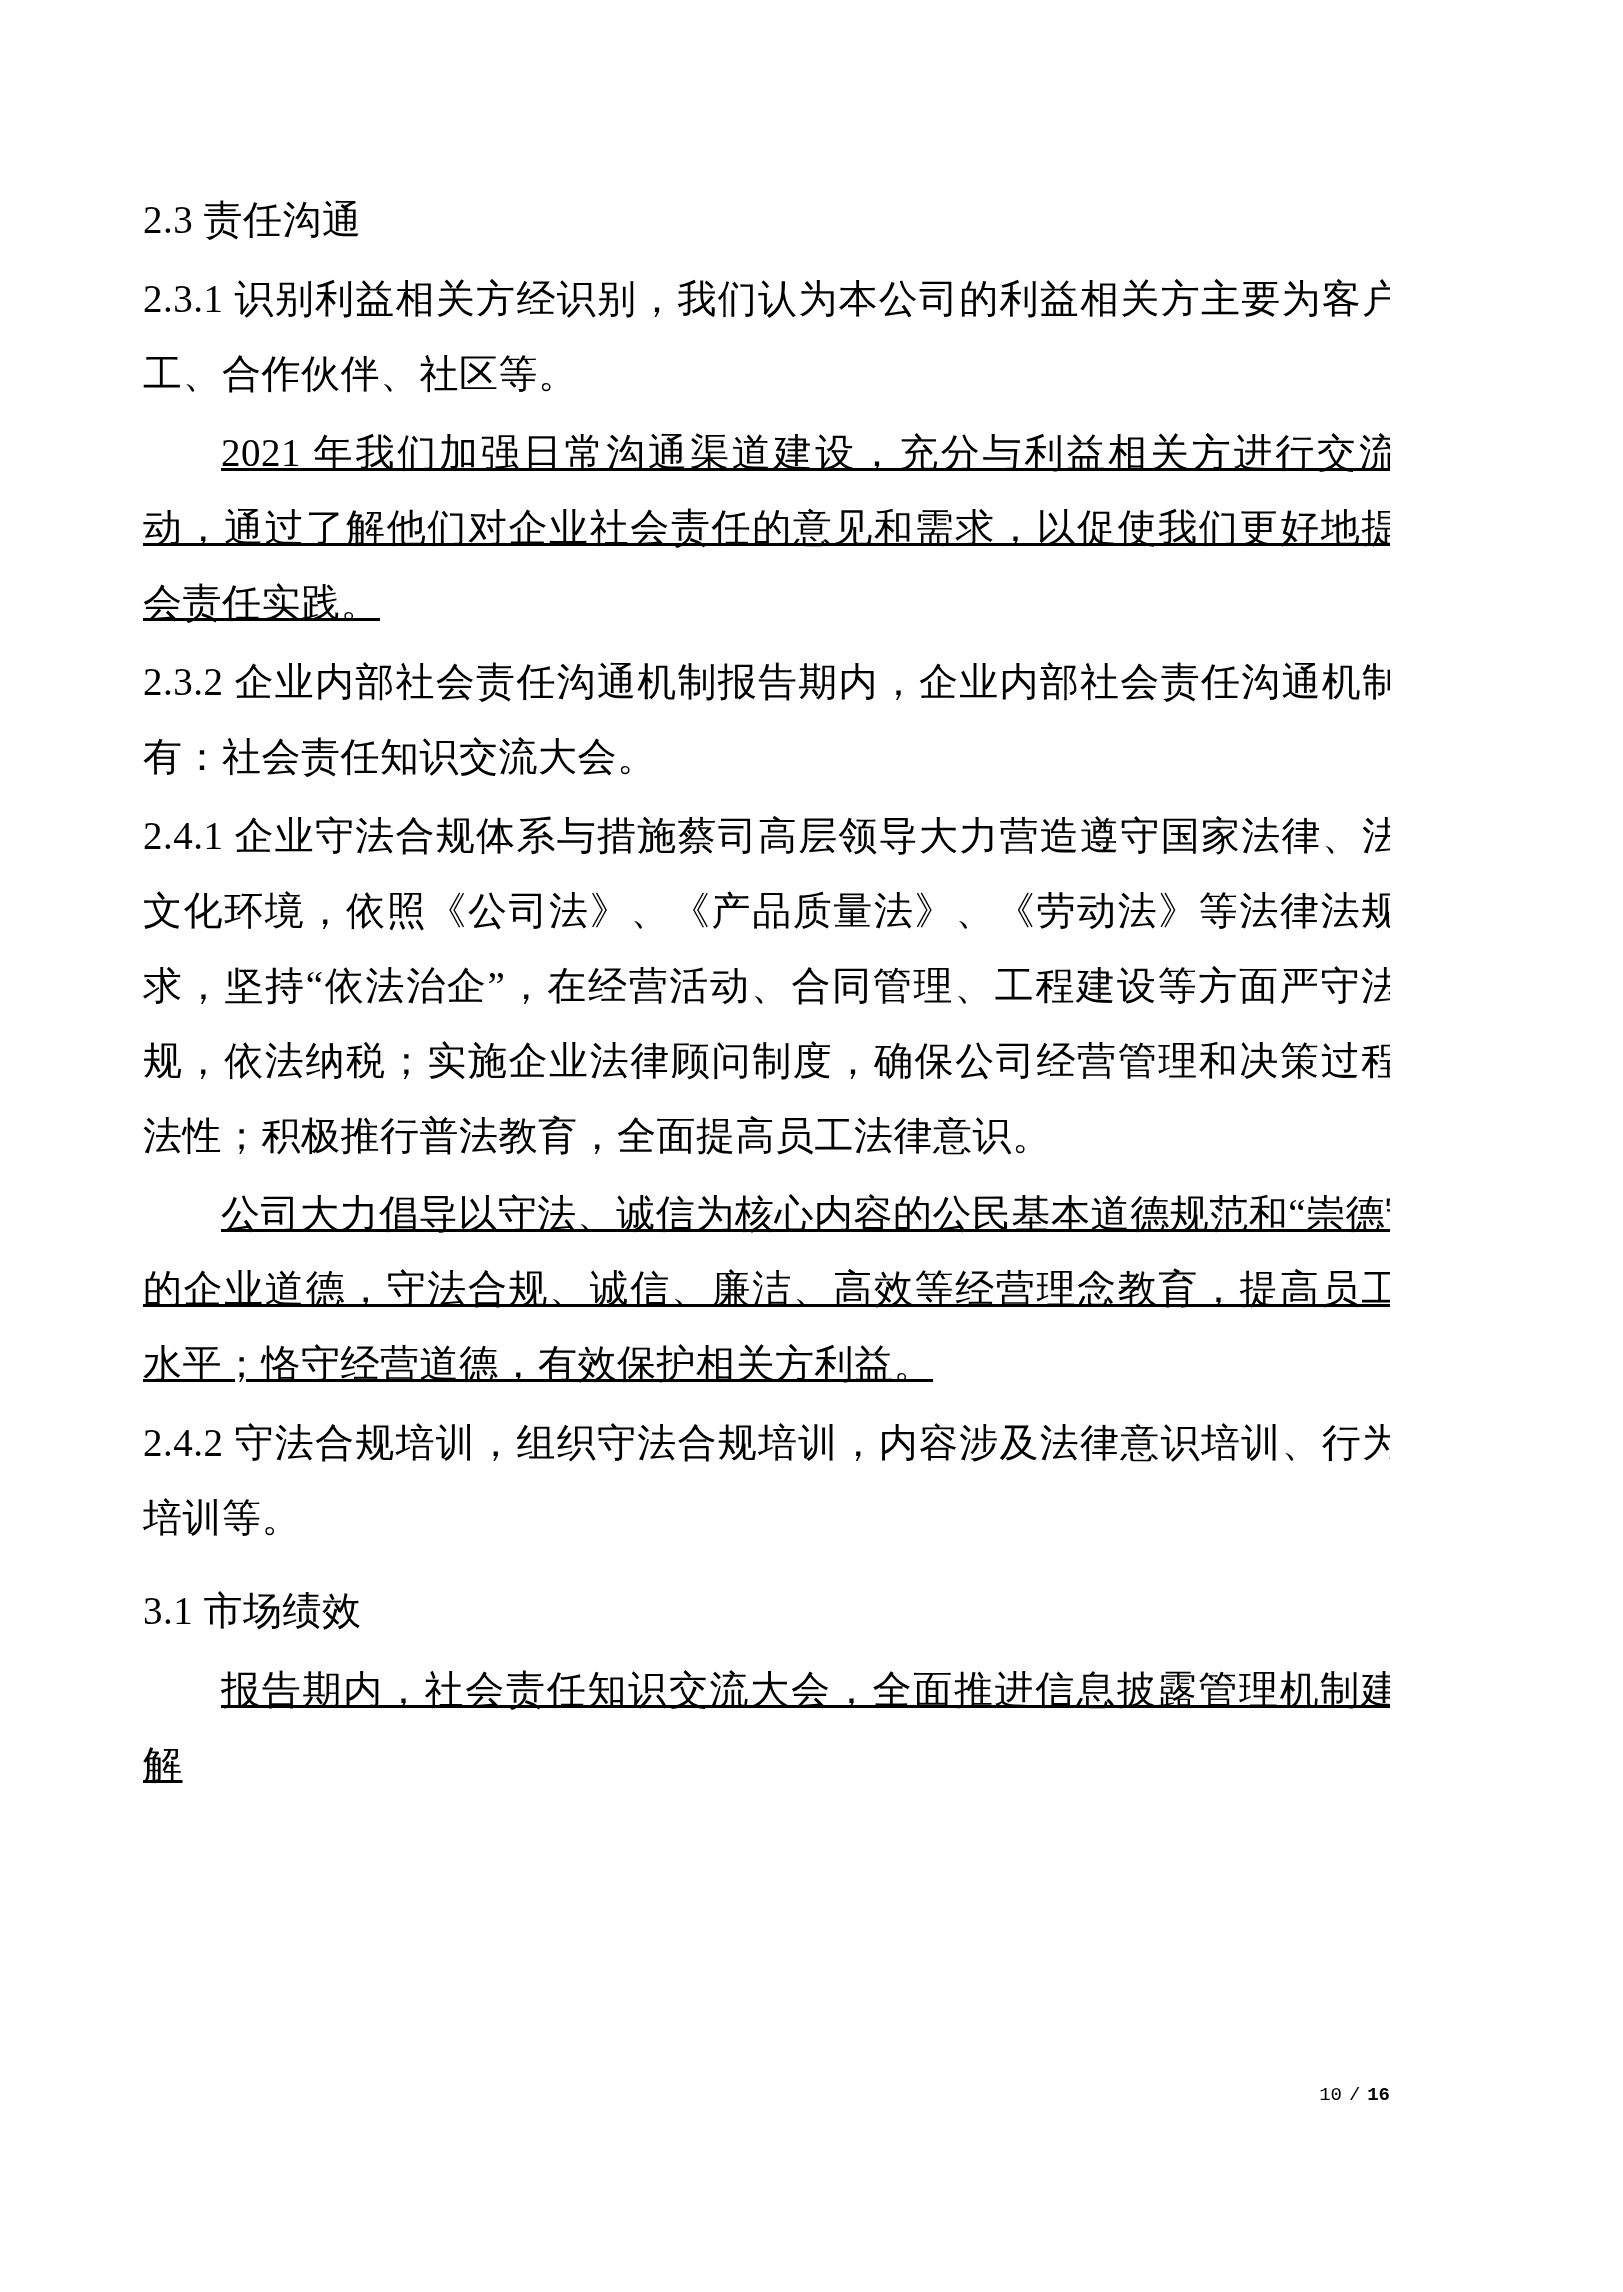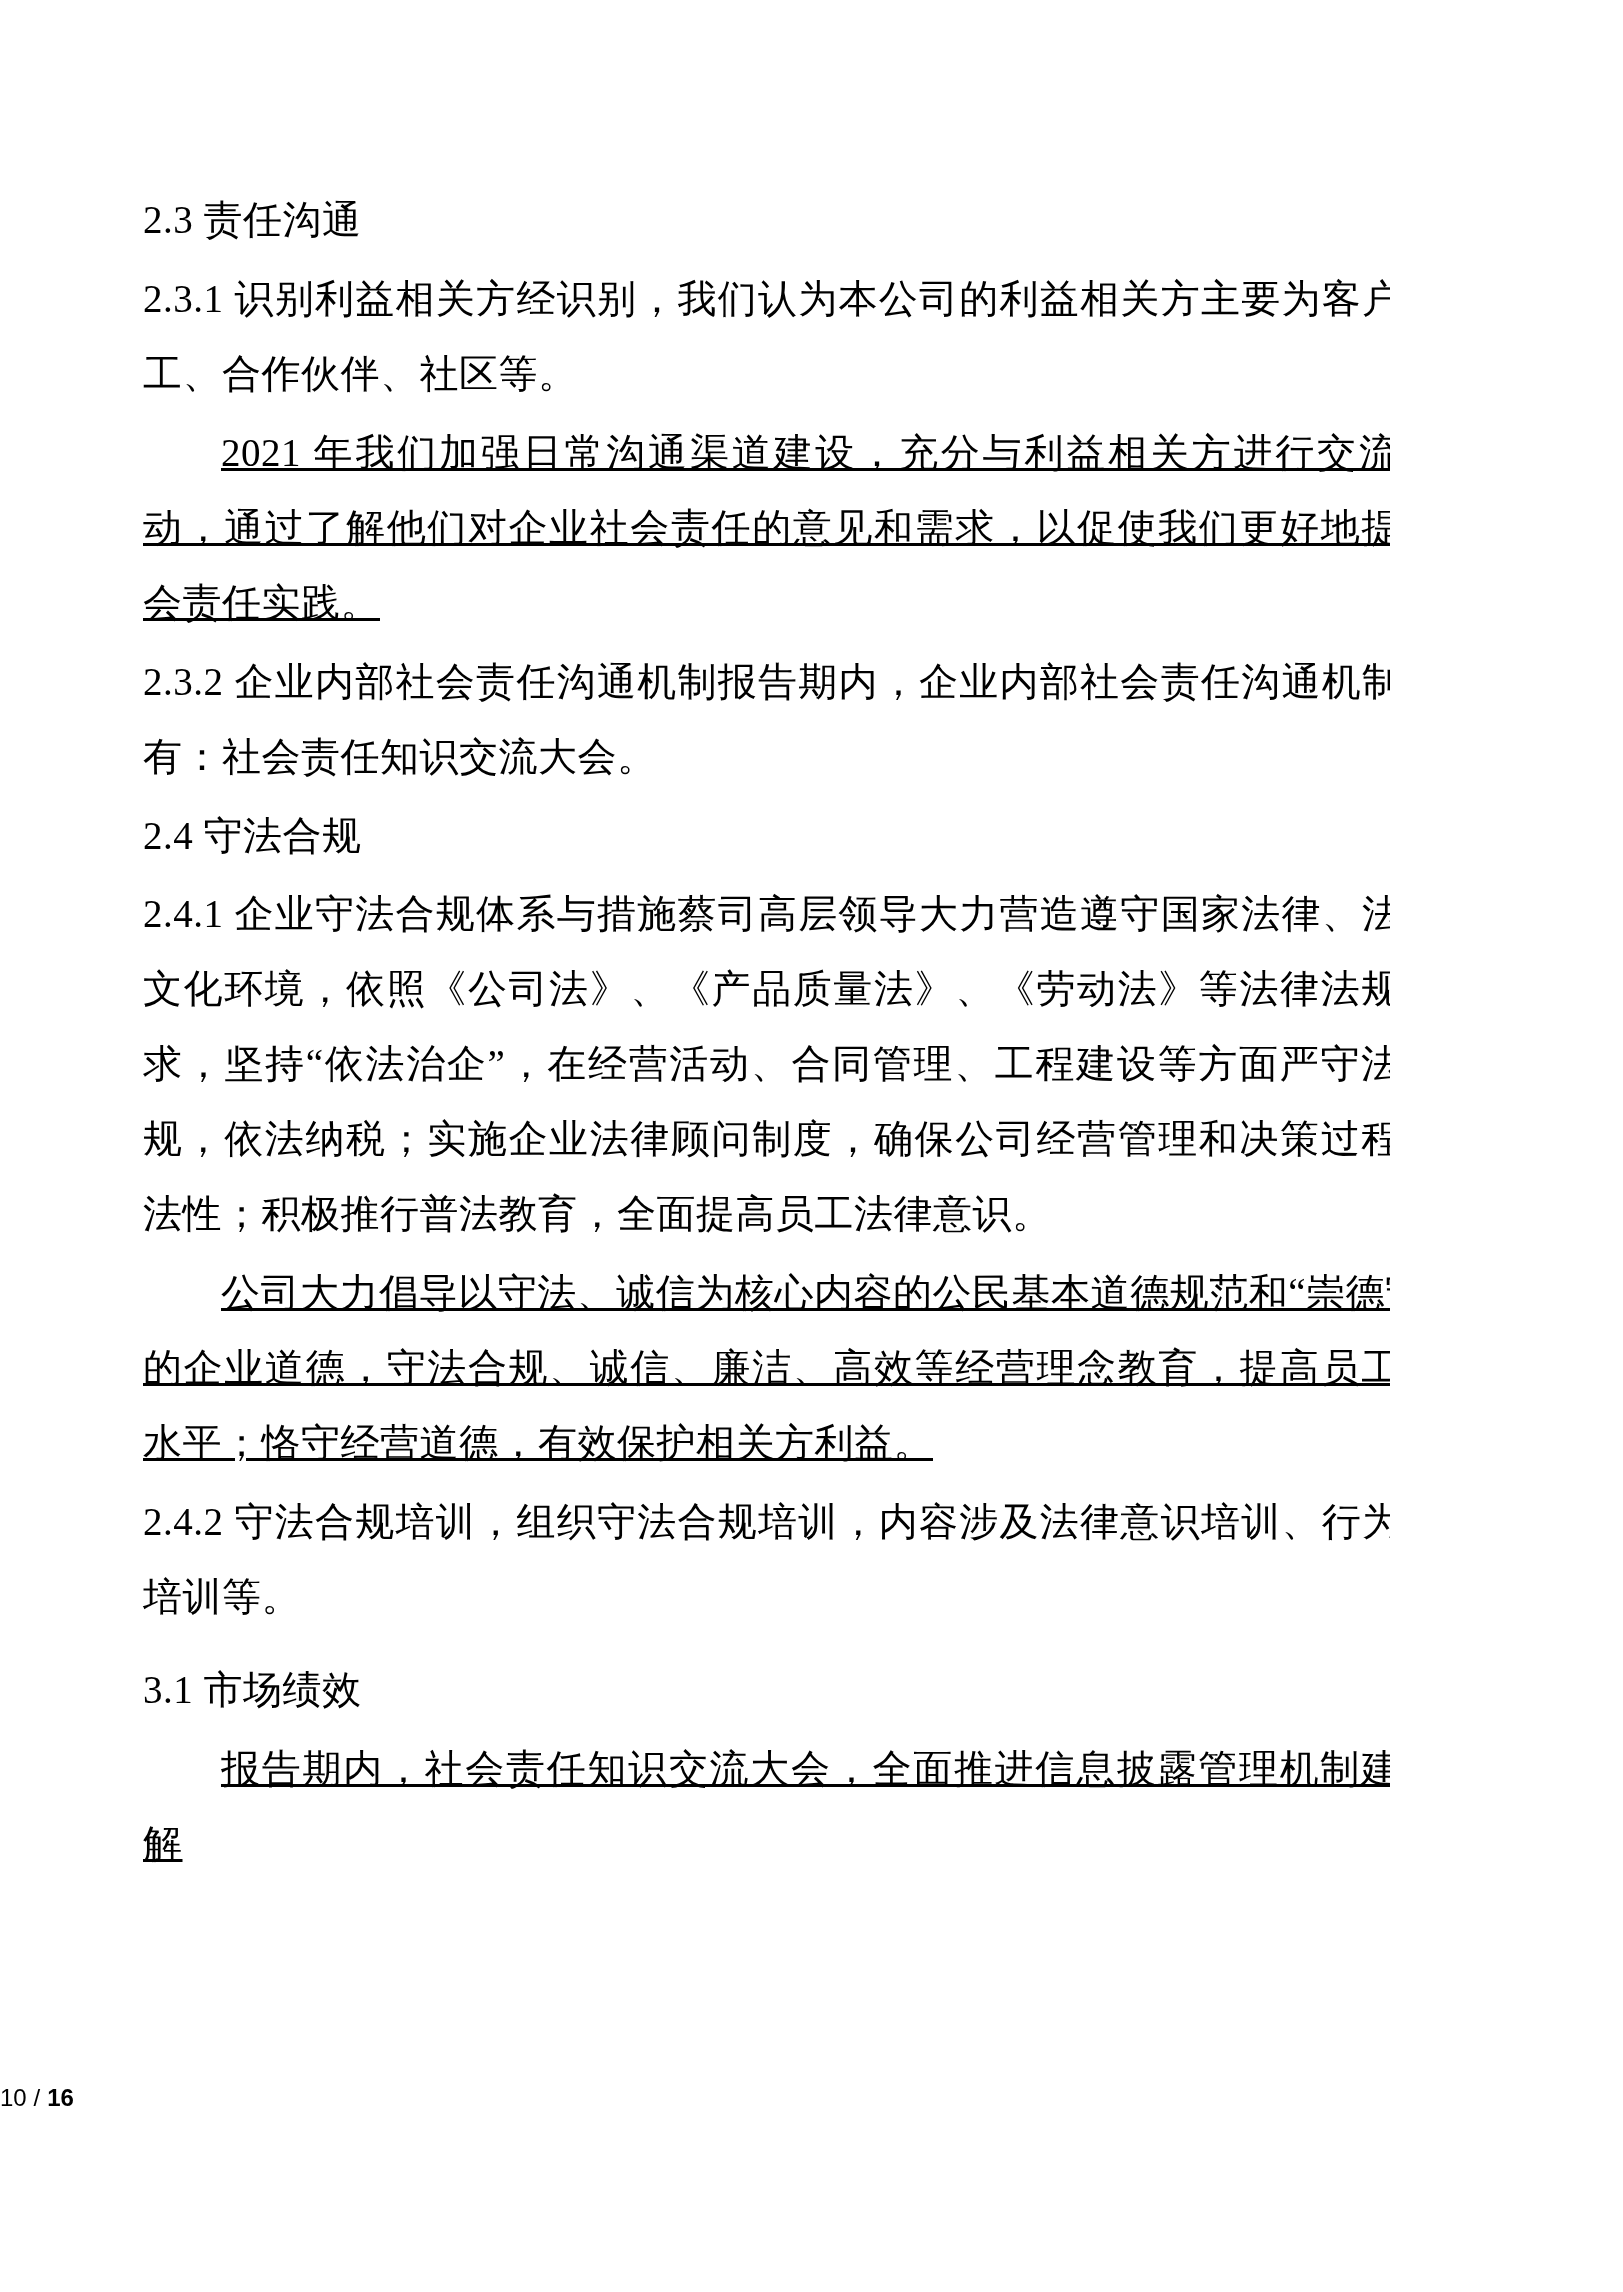--- a/index.html
+++ b/index.html
@@ -43,42 +43,41 @@
     text-decoration: underline;
   }
   .sp-lg {
     margin-top: 17.6px;
   }
   .footer {
     position: absolute;
     left: 0;
     right: 0;
     top: 2084px;
-    text-align: left;
-    font-family: Liberation Sans, sans-serif;
-    font-size: 24px;
+    text-align: right;
+    font-family: Liberation Mono, monospace;
+    font-size: 19px;
     color: #000000;
   }
   .footer .sep {
     padding: 0 6.9px;
   }
   .footer .bold {
     font-weight: 700;
   }
 </style>
 </head>
 <body>
 
 <div class="page">
   <div class="content">
     <p class="para heading">2.3 责任沟通</p>
     <p class="para">2.3.1 识别利益相关方经识别，我们认为本公司的利益相关方主要为客户、员工、合作伙伴、社区等。</p>
     <p class="para indent">2021 年我们加强日常沟通渠道建设，充分与利益相关方进行交流与互动，通过了解他们对企业社会责任的意见和需求，以促使我们更好地提升社会责任实践。</p>
     <p class="para">2.3.2 企业内部社会责任沟通机制报告期内，企业内部社会责任沟通机制主要有：社会责任知识交流大会。</p>
-    <p class="para heading">2.4 守法合规</p>
     <p class="para">2.4.1 企业守法合规体系与措施蔡司高层领导大力营造遵守国家法律、法规的文化环境，依照《公司法》、《产品质量法》、《劳动法》等法律法规的要求，坚持“依法治企”，在经营活动、合同管理、工程建设等方面严守法律法规，依法纳税；实施企业法律顾问制度，确保公司经营管理和决策过程的合法性；积极推行普法教育，全面提高员工法律意识。</p>
     <p class="para indent">公司大力倡导以守法、诚信为核心内容的公民基本道德规范和“崇德守信”的企业道德，守法合规、诚信、廉洁、高效等经营理念教育，提高员工道德水平；恪守经营道德，有效保护相关方利益。</p>
     <p class="para">2.4.2 守法合规培训，组织守法合规培训，内容涉及法律意识培训、行为合规培训等。</p>
     <p class="para heading sp-lg">3.1 市场绩效</p>
     <p class="para indent">报告期内，社会责任知识交流大会，全面推进信息披露管理机制建设，解</p>
   </div>
 
   <div class="footer">
     <span>10</span><span class="sep">/</span><span class="bold">16</span>
   </div>

